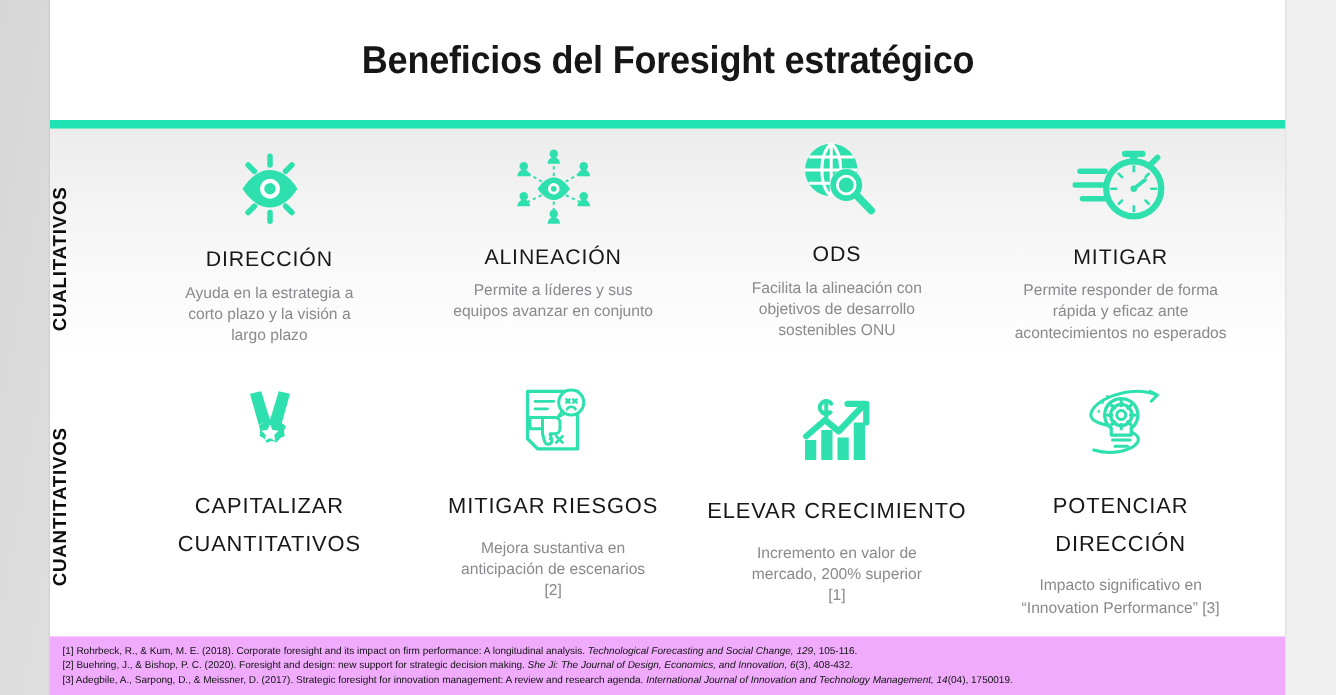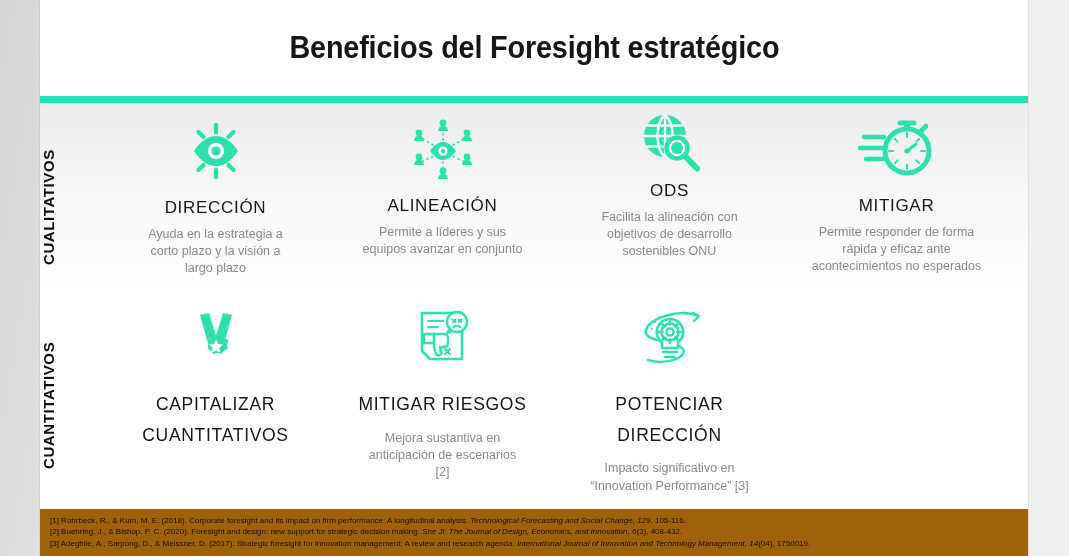--- a/index.html
+++ b/index.html
@@ -115,32 +115,32 @@
     color: #8a8a8e;
     line-height: 1.38;
     margin-top: 9px;
     max-width: 160px;
   }
   .row2 .item-desc { margin-top: 10px; max-width: 150px; }
 
   
   .cell-0 .item-title { margin-top: 12px; }
   .cell-2 .icon-wrap  { margin-top: 4px; }
-  .cell-2 .item-title { margin-top: 3px; }
+  .cell-2 .item-title { margin-top: 16px; }
   .cell-3 .icon-wrap  { margin-top: 10px; }
   .cell-3 .item-title { margin-top: 12px; }
   .cell-3 .item-desc  { max-width: 172px; }
   .cell-6 .icon-wrap  { margin-top: 18px; }
   .cell-7 .icon-wrap  { margin-top: 14px; }
   .cell-7 .item-desc  { max-width: 160px; }
 
   
   #footer {
     flex: 0 0 auto;
-    background: #a16207;
+    background: #f0abfc;
     padding: 6px 0 7px 10px;
   }
   .citation {
     font-size: 8px;
     color: #111111;
     line-height: 1.42;
     white-space: nowrap;
     font-family: "Liberation Sans", sans-serif;
   }
   .citation i { font-style: italic; }
@@ -320,20 +320,40 @@
                 <path d="M28 42 h1"></path>
                   <path d="M33 40 l5 5"></path>
                   <path d="M38 40 l-5 5"></path>
               </g>
             </svg>
           </div>
           <div class="item-title">MITIGAR RIESGOS</div>
           <div class="item-desc">Mejora sustantiva en anticipación de escenarios [2]</div>
         </div>
 
+        <div class="cell row2 cell-6">
+          <div class="icon-wrap">
+            <svg width="64" height="56" viewBox="0 0 64 56">
+              <g fill="#2ee0ae">
+                <rect x="6" y="36" width="9" height="16"></rect>
+                <rect x="19" y="28" width="9" height="24"></rect>
+                <rect x="32" y="34" width="9" height="18"></rect>
+                <rect x="45" y="22" width="9" height="30"></rect>
+              </g>
+              <path d="M7 33 L22 20 L33 29 L52 9" fill="none" stroke="#2ee0ae" stroke-width="5" stroke-linecap="round" stroke-linejoin="round"></path>
+              <path d="M40 7 H55 V22" fill="none" stroke="#2ee0ae" stroke-width="5" stroke-linecap="round" stroke-linejoin="round"></path>
+              <g fill="none" stroke="#2ee0ae" stroke-width="3.2" stroke-linecap="round">
+                <path d="M23 5 v16"></path>
+                <path d="M27 7 a4.5 4 0 0 0 -8 0 a4 3.5 0 0 0 8 6 a4.5 4 0 0 1 -8 0"></path>
+              </g>
+            </svg>
+          </div>
+          <div class="item-title">ELEVAR CRECIMIENTO</div>
+          <div class="item-desc">Incremento en valor de mercado, 200% superior [1]</div>
+        </div>
 
         <div class="cell row2 cell-7">
           <div class="icon-wrap">
             <svg width="68" height="60" viewBox="0 0 68 60">
               <path d="M62 6 C44 -2 14 8 10 20 C6 32 38 30 46 38 C54 46 32 56 12 50" fill="none" stroke="#2ee0ae" stroke-width="2.4" stroke-linecap="round"></path>
               <path d="M57 3 L63 6 L58 11" fill="none" stroke="#2ee0ae" stroke-width="2.4" stroke-linecap="round" stroke-linejoin="round"></path>
               <path d="M34 9 a13 13 0 0 1 8 23.5 V38 h-16 v-5.5 A13 13 0 0 1 34 9 Z" fill="#ffffff" stroke="#2ee0ae" stroke-width="2.6" stroke-linejoin="round"></path>
               <g stroke="#2ee0ae" stroke-width="2.4" stroke-linecap="round">
                 <path d="M27 42 H41"></path>
                   <path d="M29 47 H39"></path>

